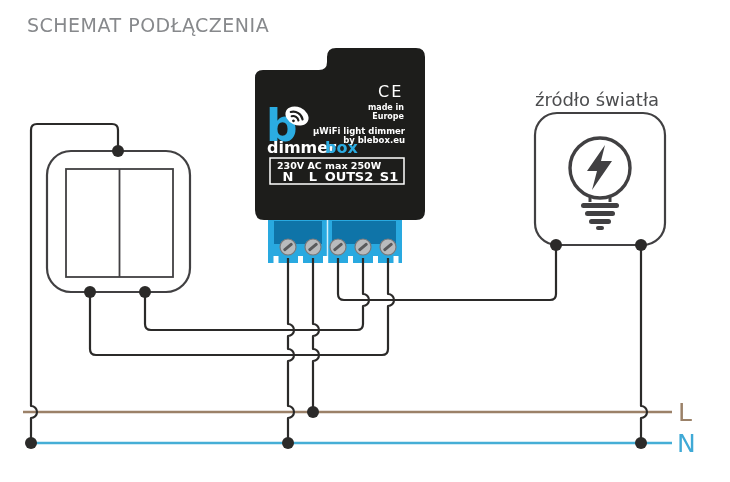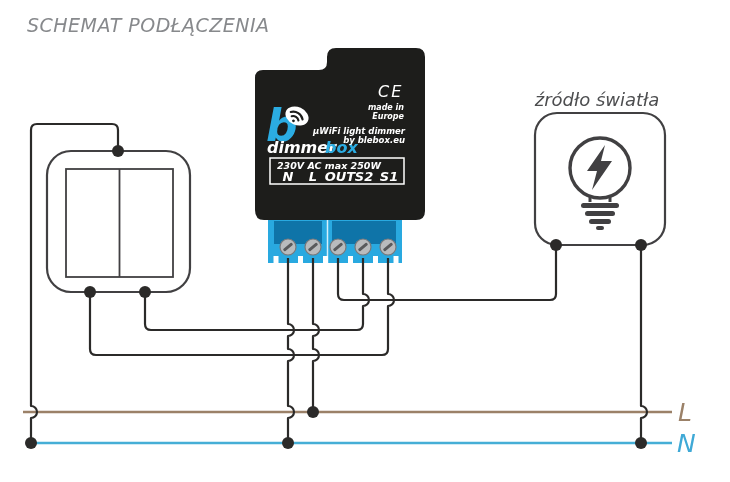--- a/index.html
+++ b/index.html
@@ -1,17 +1,17 @@
 <!DOCTYPE html>
 <html><head>
 <meta charset="utf-8">
 <style>
   html,body{margin:0;padding:0;background:#ffffff;}
   .stage{position:relative;width:730px;height:482px;background:#fff;overflow:hidden;
-         font-family:"DejaVu Sans", sans-serif;font-style:italic;}
+         font-family:"DejaVu Sans", sans-serif;}
   svg text{font-family:"DejaVu Sans", sans-serif;}
   .title-text{font-size:19px;fill:#87898c;letter-spacing:0.5px;}
   .light-label{font-size:18px;fill:#4c4d4f;}
   .rail-label-l{font-size:25px;fill:#9b8168;}
   .rail-label-n{font-size:25px;fill:#3fa9d6;}
   .dev-small{fill:#ffffff;font-weight:bold;}
   .terminal-name{font-size:13px;font-weight:bold;fill:#ffffff;text-anchor:middle;}
 </style>
 </head>
 <body>

